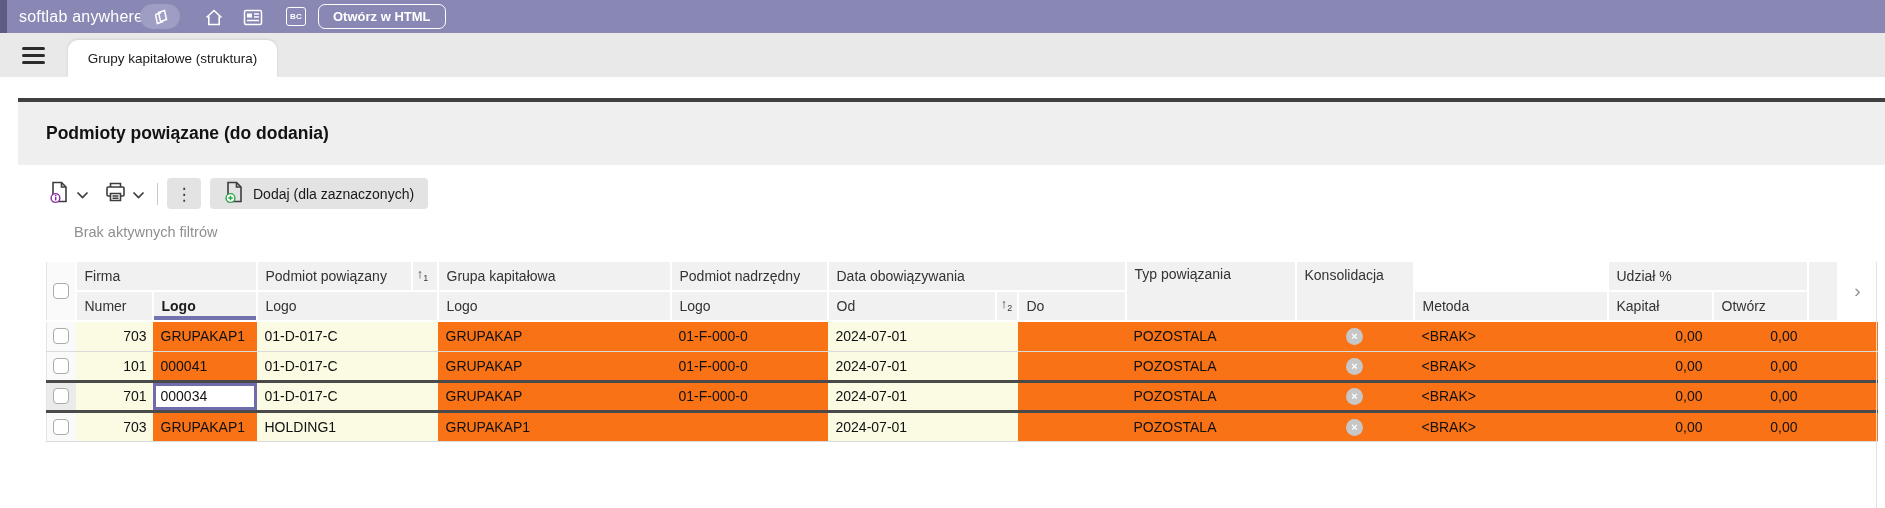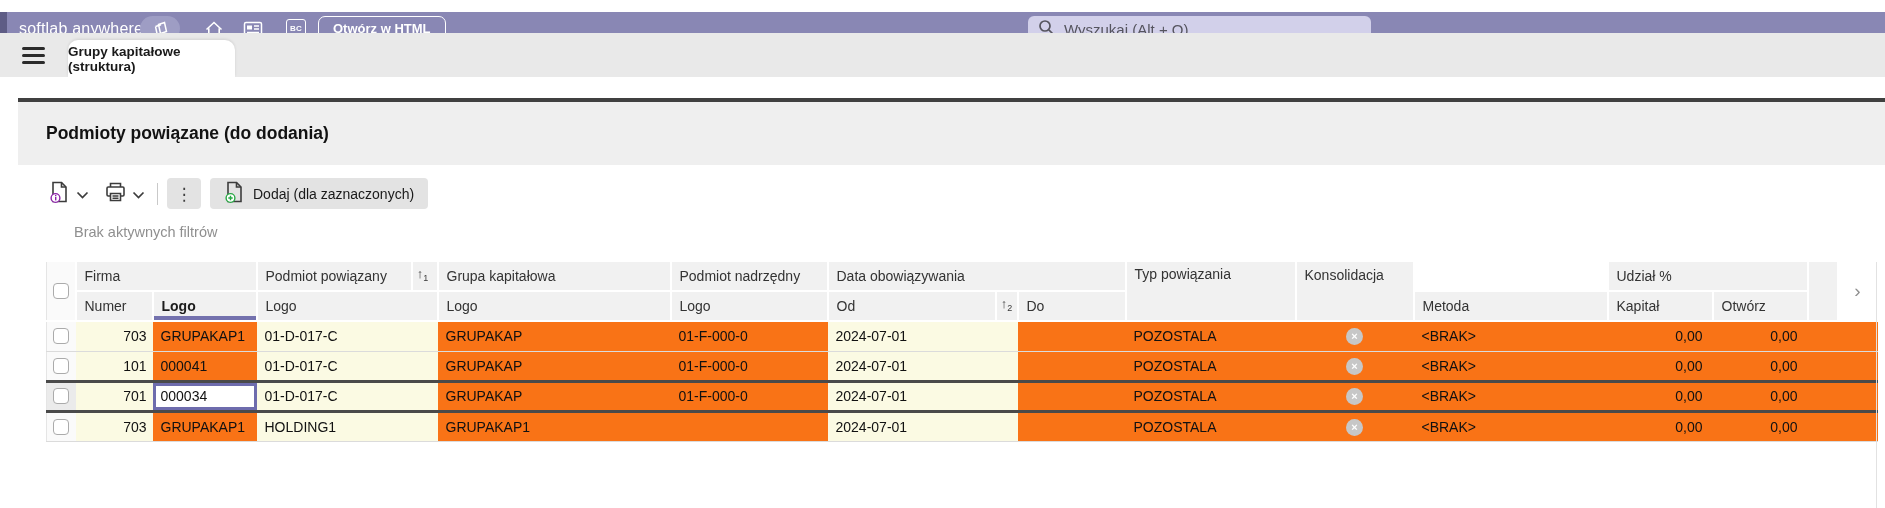--- a/index.html
+++ b/index.html
@@ -1,21 +1,21 @@
 <!DOCTYPE html>
 <html><head>
 <meta charset="utf-8">
 <style>
   * { margin:0; padding:0; box-sizing:border-box; }
   html,body { width:1885px; height:508px; overflow:hidden; background:#fff;
     font-family:"Liberation Sans","DejaVu Sans",sans-serif; }
   .screen { position:relative; width:1885px; height:508px; background:#fff; }
 
   
-  .topbar { position:absolute; left:0; top:0; width:1885px; height:33px; background:#8987B4;margin-top:12px; }
+  .topbar { position:absolute; left:0; top:0; width:1885px; height:33px; background:#8987B4; }
   .topbar .edge { position:absolute; left:0; top:0; width:7px; height:33px; background:#5E5C85; }
   .brand { position:absolute; left:19px; top:0; height:33px; line-height:33px;
     color:#fff; font-size:16px; font-weight:400; letter-spacing:.2px; }
   .icon-pill { position:absolute; left:140px; top:4px; width:40px; height:25px;
     background:#9E9DC4; border-radius:13px; display:flex; align-items:center; justify-content:center; }
   .tb-icon { position:absolute; top:7px; width:20px; height:20px; display:flex;
     align-items:center; justify-content:center; color:#fff; }
   .tb-icon svg, .icon-pill svg { display:block; }
   .bc-box { position:absolute; left:286px; top:7px; width:20px; height:19px;
     border:1.4px solid #fff; border-radius:3px; color:#fff; font-size:8px; font-weight:700;
@@ -28,24 +28,24 @@
   .searchbox svg { flex:0 0 auto; margin-right:9px; }
   .searchbox input { border:none; outline:none; background:transparent; width:100%;
     font-size:15px; color:#3a3943; font-family:inherit; }
   .searchbox input::placeholder { color:#55545E; opacity:1; }
 
   
   .tabbar { position:absolute; left:0; top:33px; width:1885px; height:44px; background:#E9E9E9; }
   .hamburger { position:absolute; left:22px; top:14px; width:23px; height:17px;
     display:flex; flex-direction:column; justify-content:space-between; cursor:pointer; }
   .hamburger i { display:block; height:3.2px; background:#2B2B2B; border-radius:2px; }
-  .tab { position:absolute; left:68px; top:7px; width:167px; height:37px; background:#fff;
+  .tab { position:absolute; left:68px; top:7px; width:209px; height:37px; background:#fff;
     border-radius:10px 10px 0 0; box-shadow:0 -1px 3px rgba(0,0,0,.10);
     display:flex; align-items:center; justify-content:center;
-    font-size:13.5px; font-weight:700; color:#1A1A1A; }
+    font-size:13.5px; font-weight:400; color:#1A1A1A; }
 
   
   .content { position:absolute; left:0; top:77px; width:1885px; height:431px; background:#fff; }
   .card { position:absolute; left:18px; top:21px; width:1867px; height:410px;
     background:#fff; border-top:4px solid #404040; }
   .title-strip { position:absolute; left:0; top:0; width:1867px; height:63px; background:#EFEFEF;
     display:flex; align-items:center; }
   .page-title { margin-left:28px; font-size:17.5px; font-weight:700; color:#121212; }
 
   
@@ -138,29 +138,20 @@
           <rect x="4" y="4.5" width="5" height="4" fill="#fff" stroke="none"></rect>
           <path d="M11 5 H16 M11 8 H16 M4 11.5 H16"></path>
         </svg>
       </span>
     </div>
 
     <div class="bc-box">BC</div>
 
     <div class="open-html-btn">Otwórz w HTML</div>
 
-    <div class="searchbox">
-      <span>
-        <svg width="17" height="17" viewBox="0 0 17 17" fill="none" stroke="#55545E" stroke-width="1.7">
-          <circle cx="7" cy="7" r="5"></circle>
-          <path d="M10.8 10.8 L15 15"></path>
-        </svg>
-      </span>
-      <input type="text" placeholder="Wyszukaj (Alt + Q)" style="">
-    </div>
   </div>
 
   <div class="tabbar">
     <div class="hamburger">
       <span style="display:contents">
         <i></i><i></i><i></i>
       </span>
     </div>
     <div class="tab">Grupy kapitałowe (struktura)</div>
   </div>

